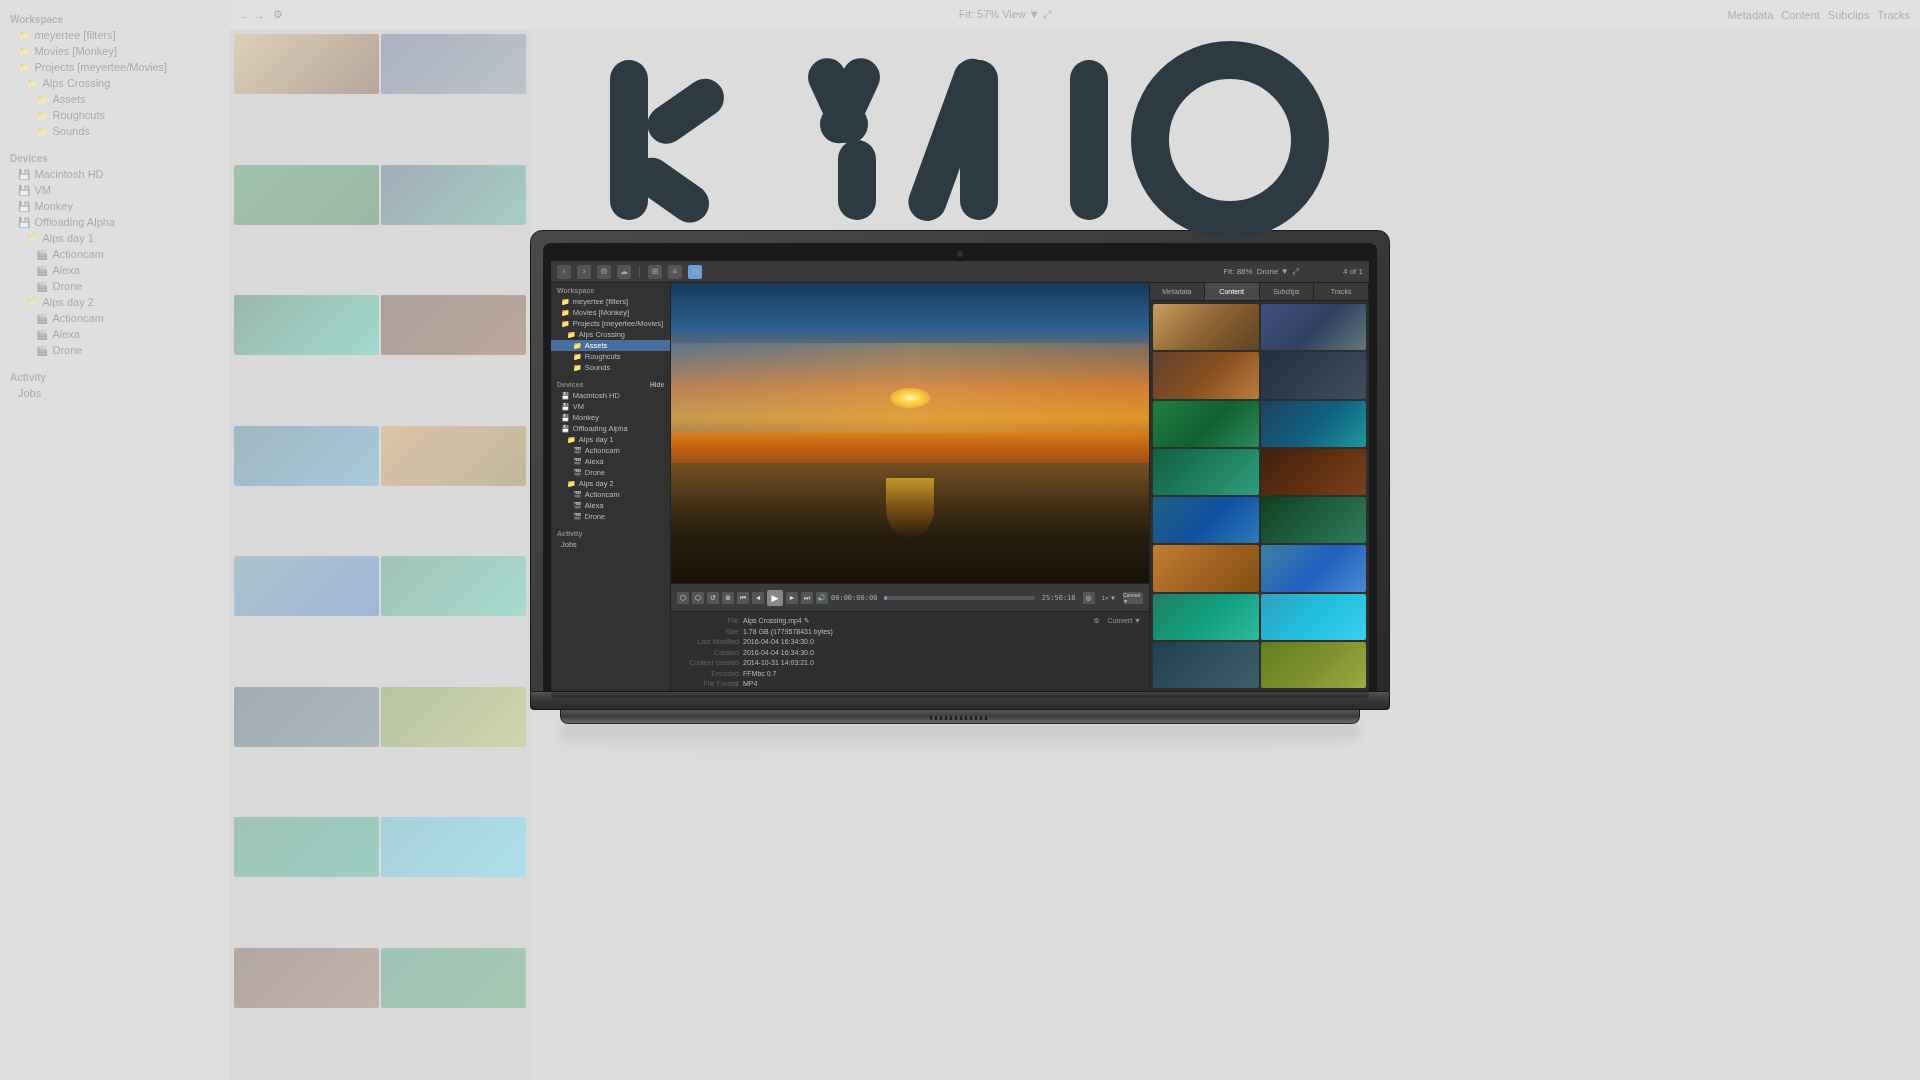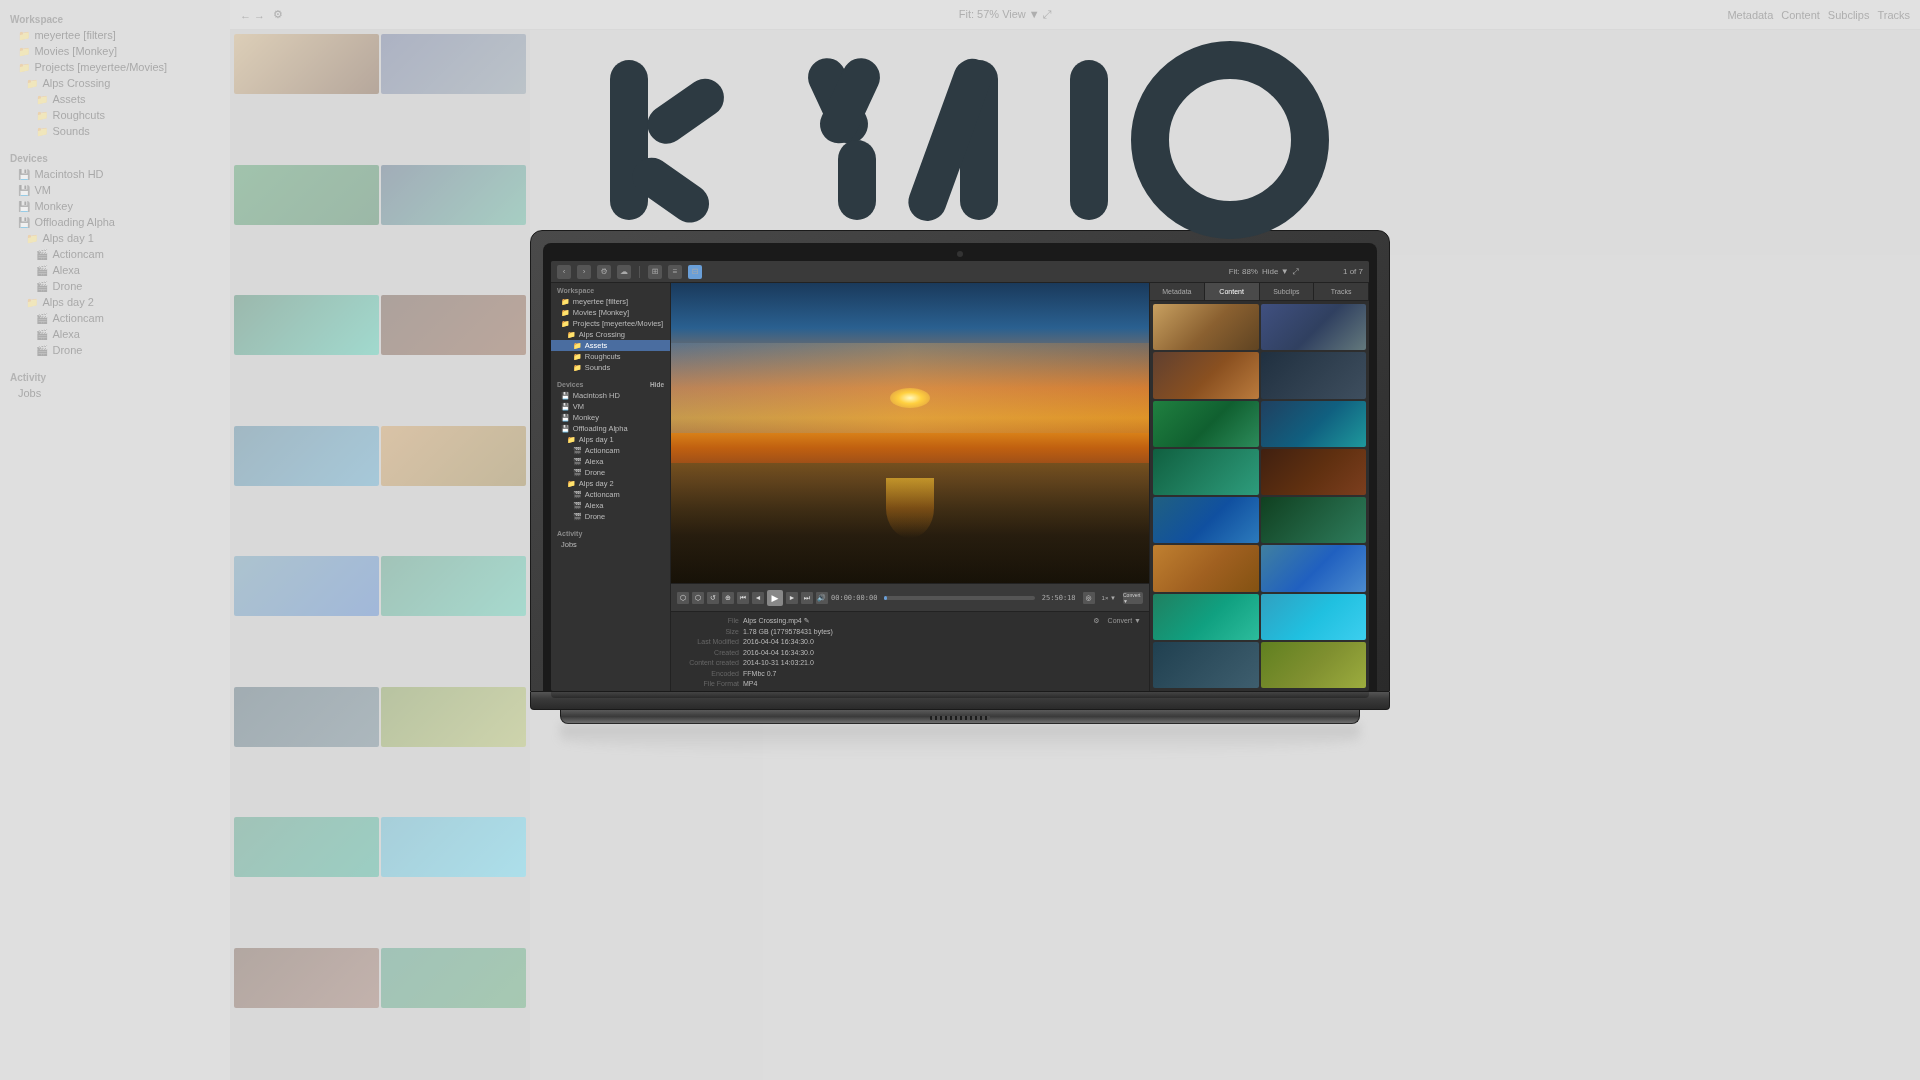--- a/index.html
+++ b/index.html
@@ -640,23 +640,23 @@
                 <span class="app-toolbar-btn">‹</span>
                 <span class="app-toolbar-btn">›</span>
                 <span class="app-toolbar-btn">⚙</span>
                 <span class="app-toolbar-btn">☁</span>
                 <div class="app-toolbar-sep"></div>
                 <span class="app-toolbar-btn">⊞</span>
                 <span class="app-toolbar-btn">≡</span>
                 <span class="app-toolbar-btn" style="background:#6a9fd8;">⊟</span>
                 <div class="app-toolbar-right">
                   <span>Fit: 88%</span>
-                  <span>Hide ▼</span>
+                  <span>Drone ▼</span>
                   <span>⤢</span>
-                  <span style="margin-left:40px;">1 of 7</span>
+                  <span style="margin-left:40px;">4 of 1</span>
                 </div>
               </div>
 
               <div class="app-body">
 
                 <div class="app-sidebar">
                   <div class="app-sidebar-section">Workspace</div>
                   <div class="app-sidebar-item"><span class="sbar-folder">📁</span> meyertee [filters]</div>
                   <div class="app-sidebar-item"><span class="sbar-folder">📁</span> Movies [Monkey]</div>
                   <div class="app-sidebar-item"><span class="sbar-folder">📁</span> Projects [meyertee/Movies]</div>

